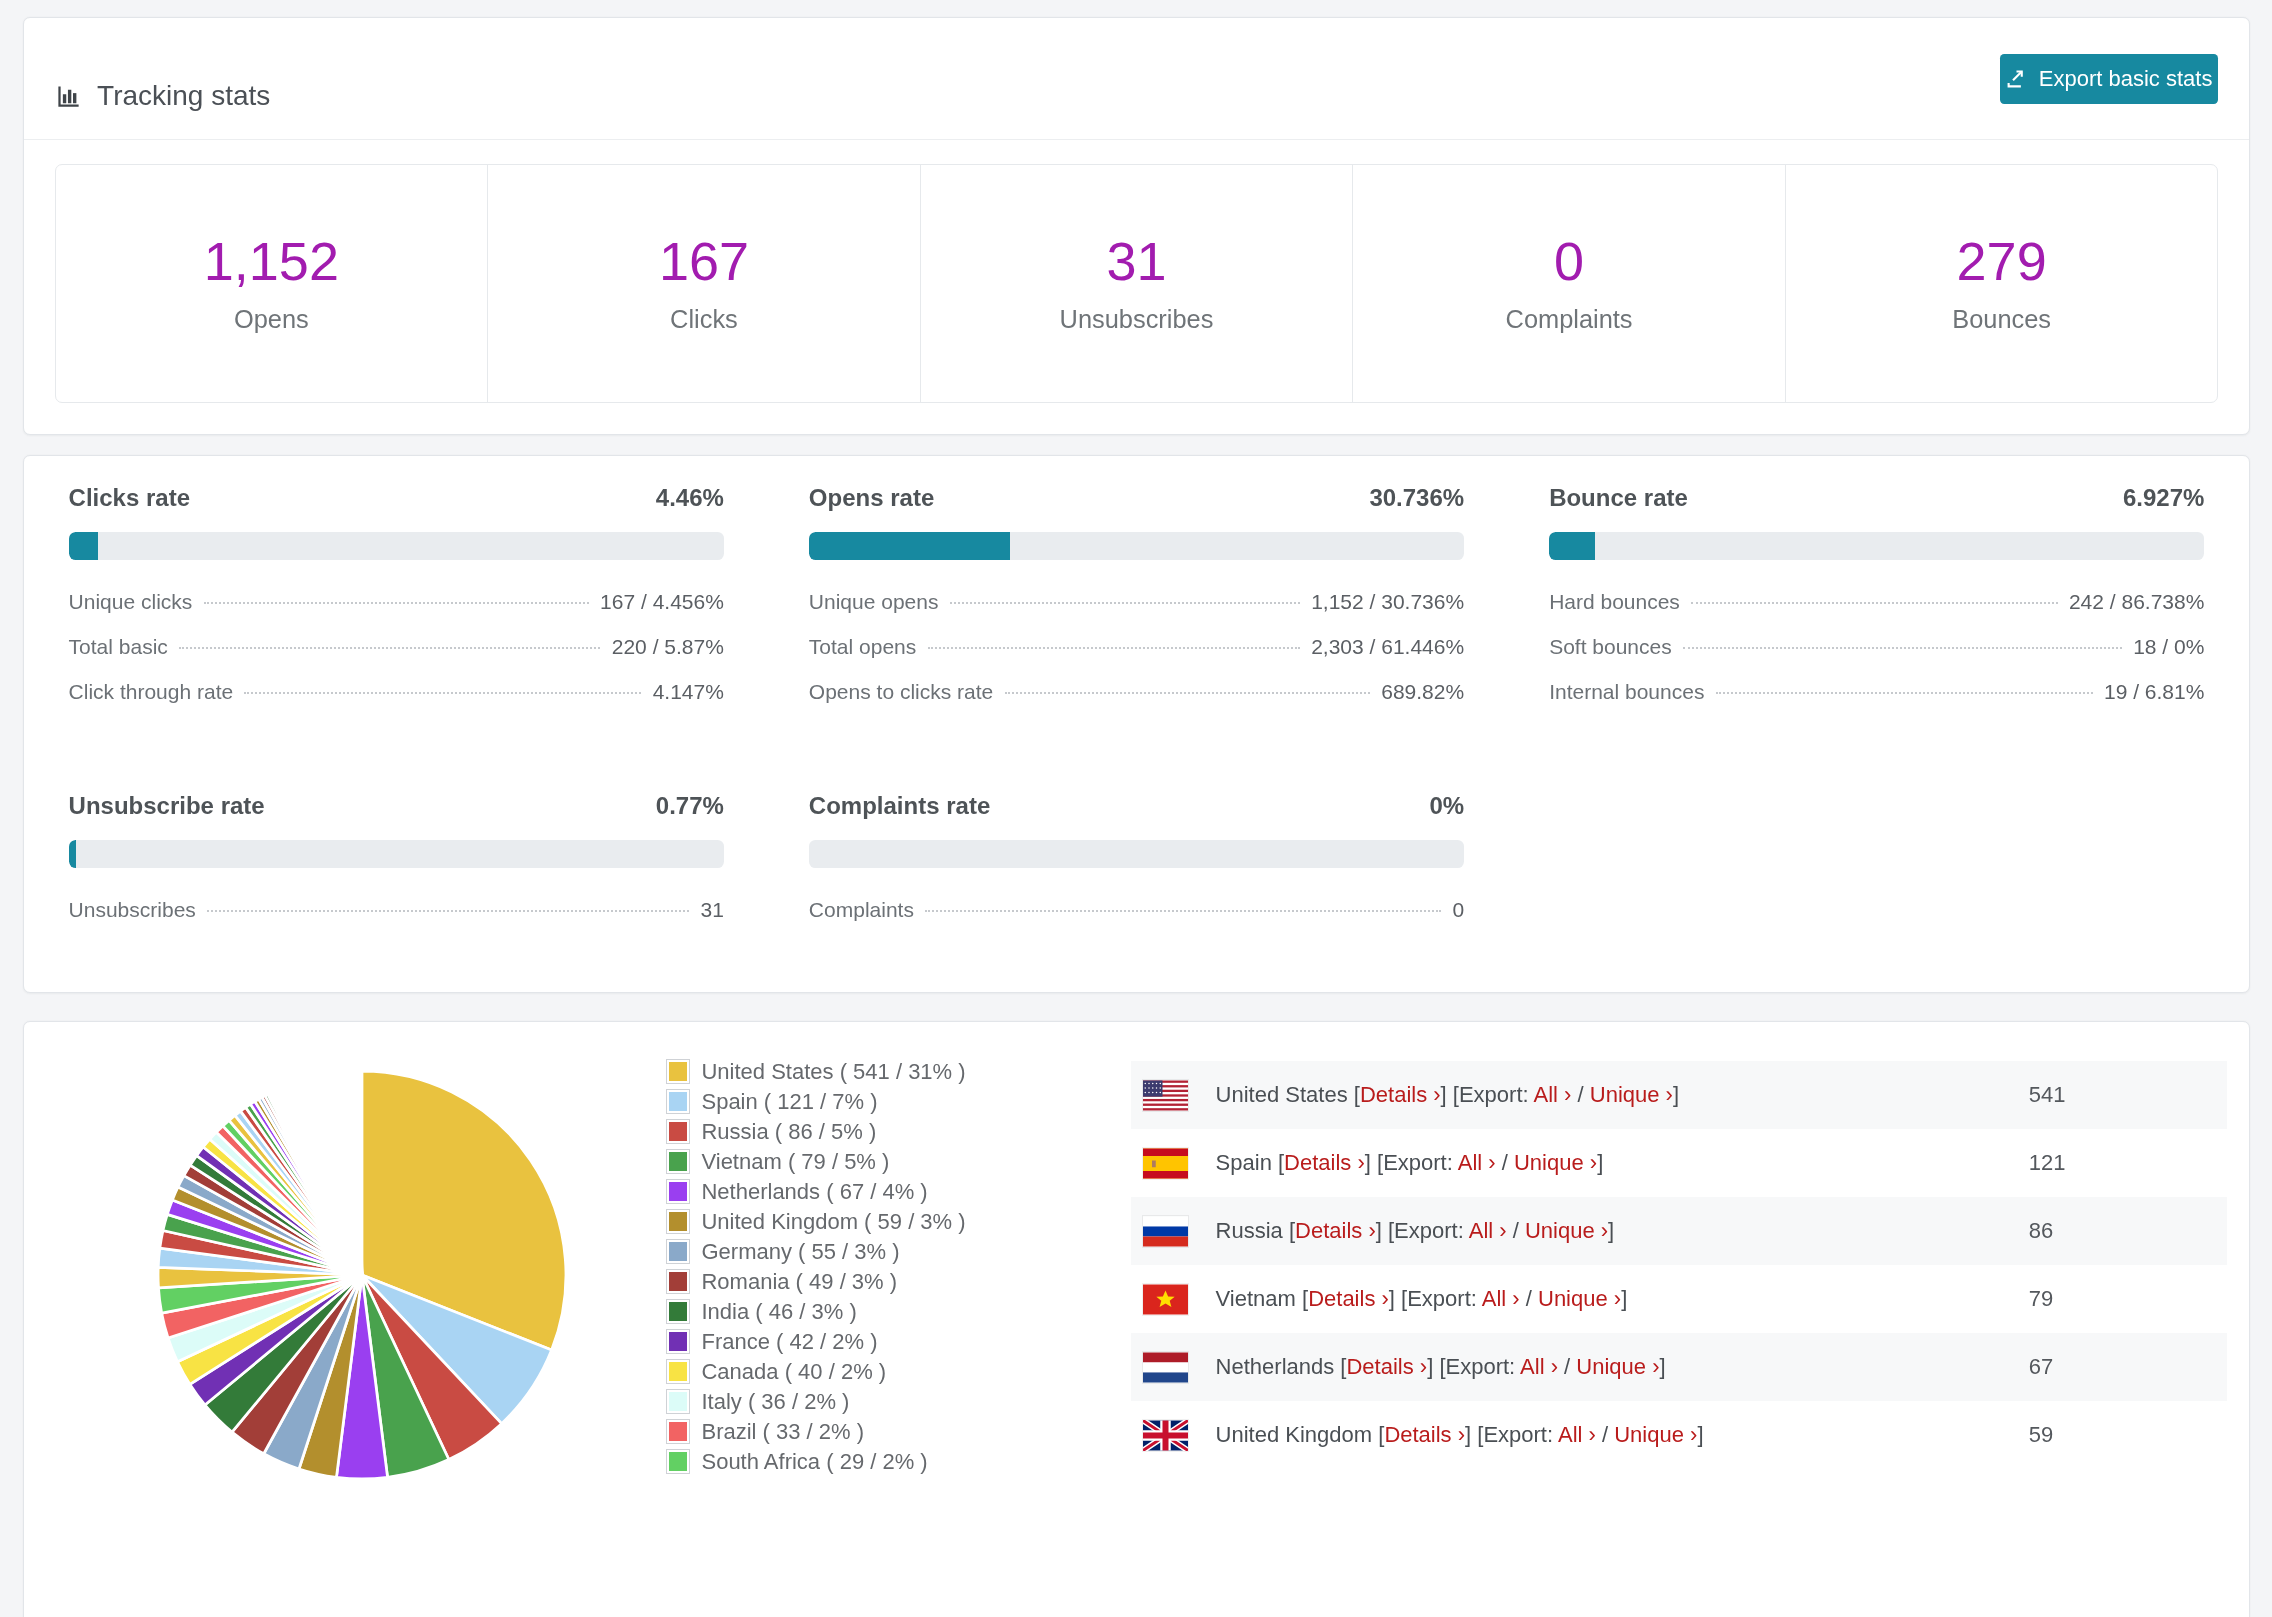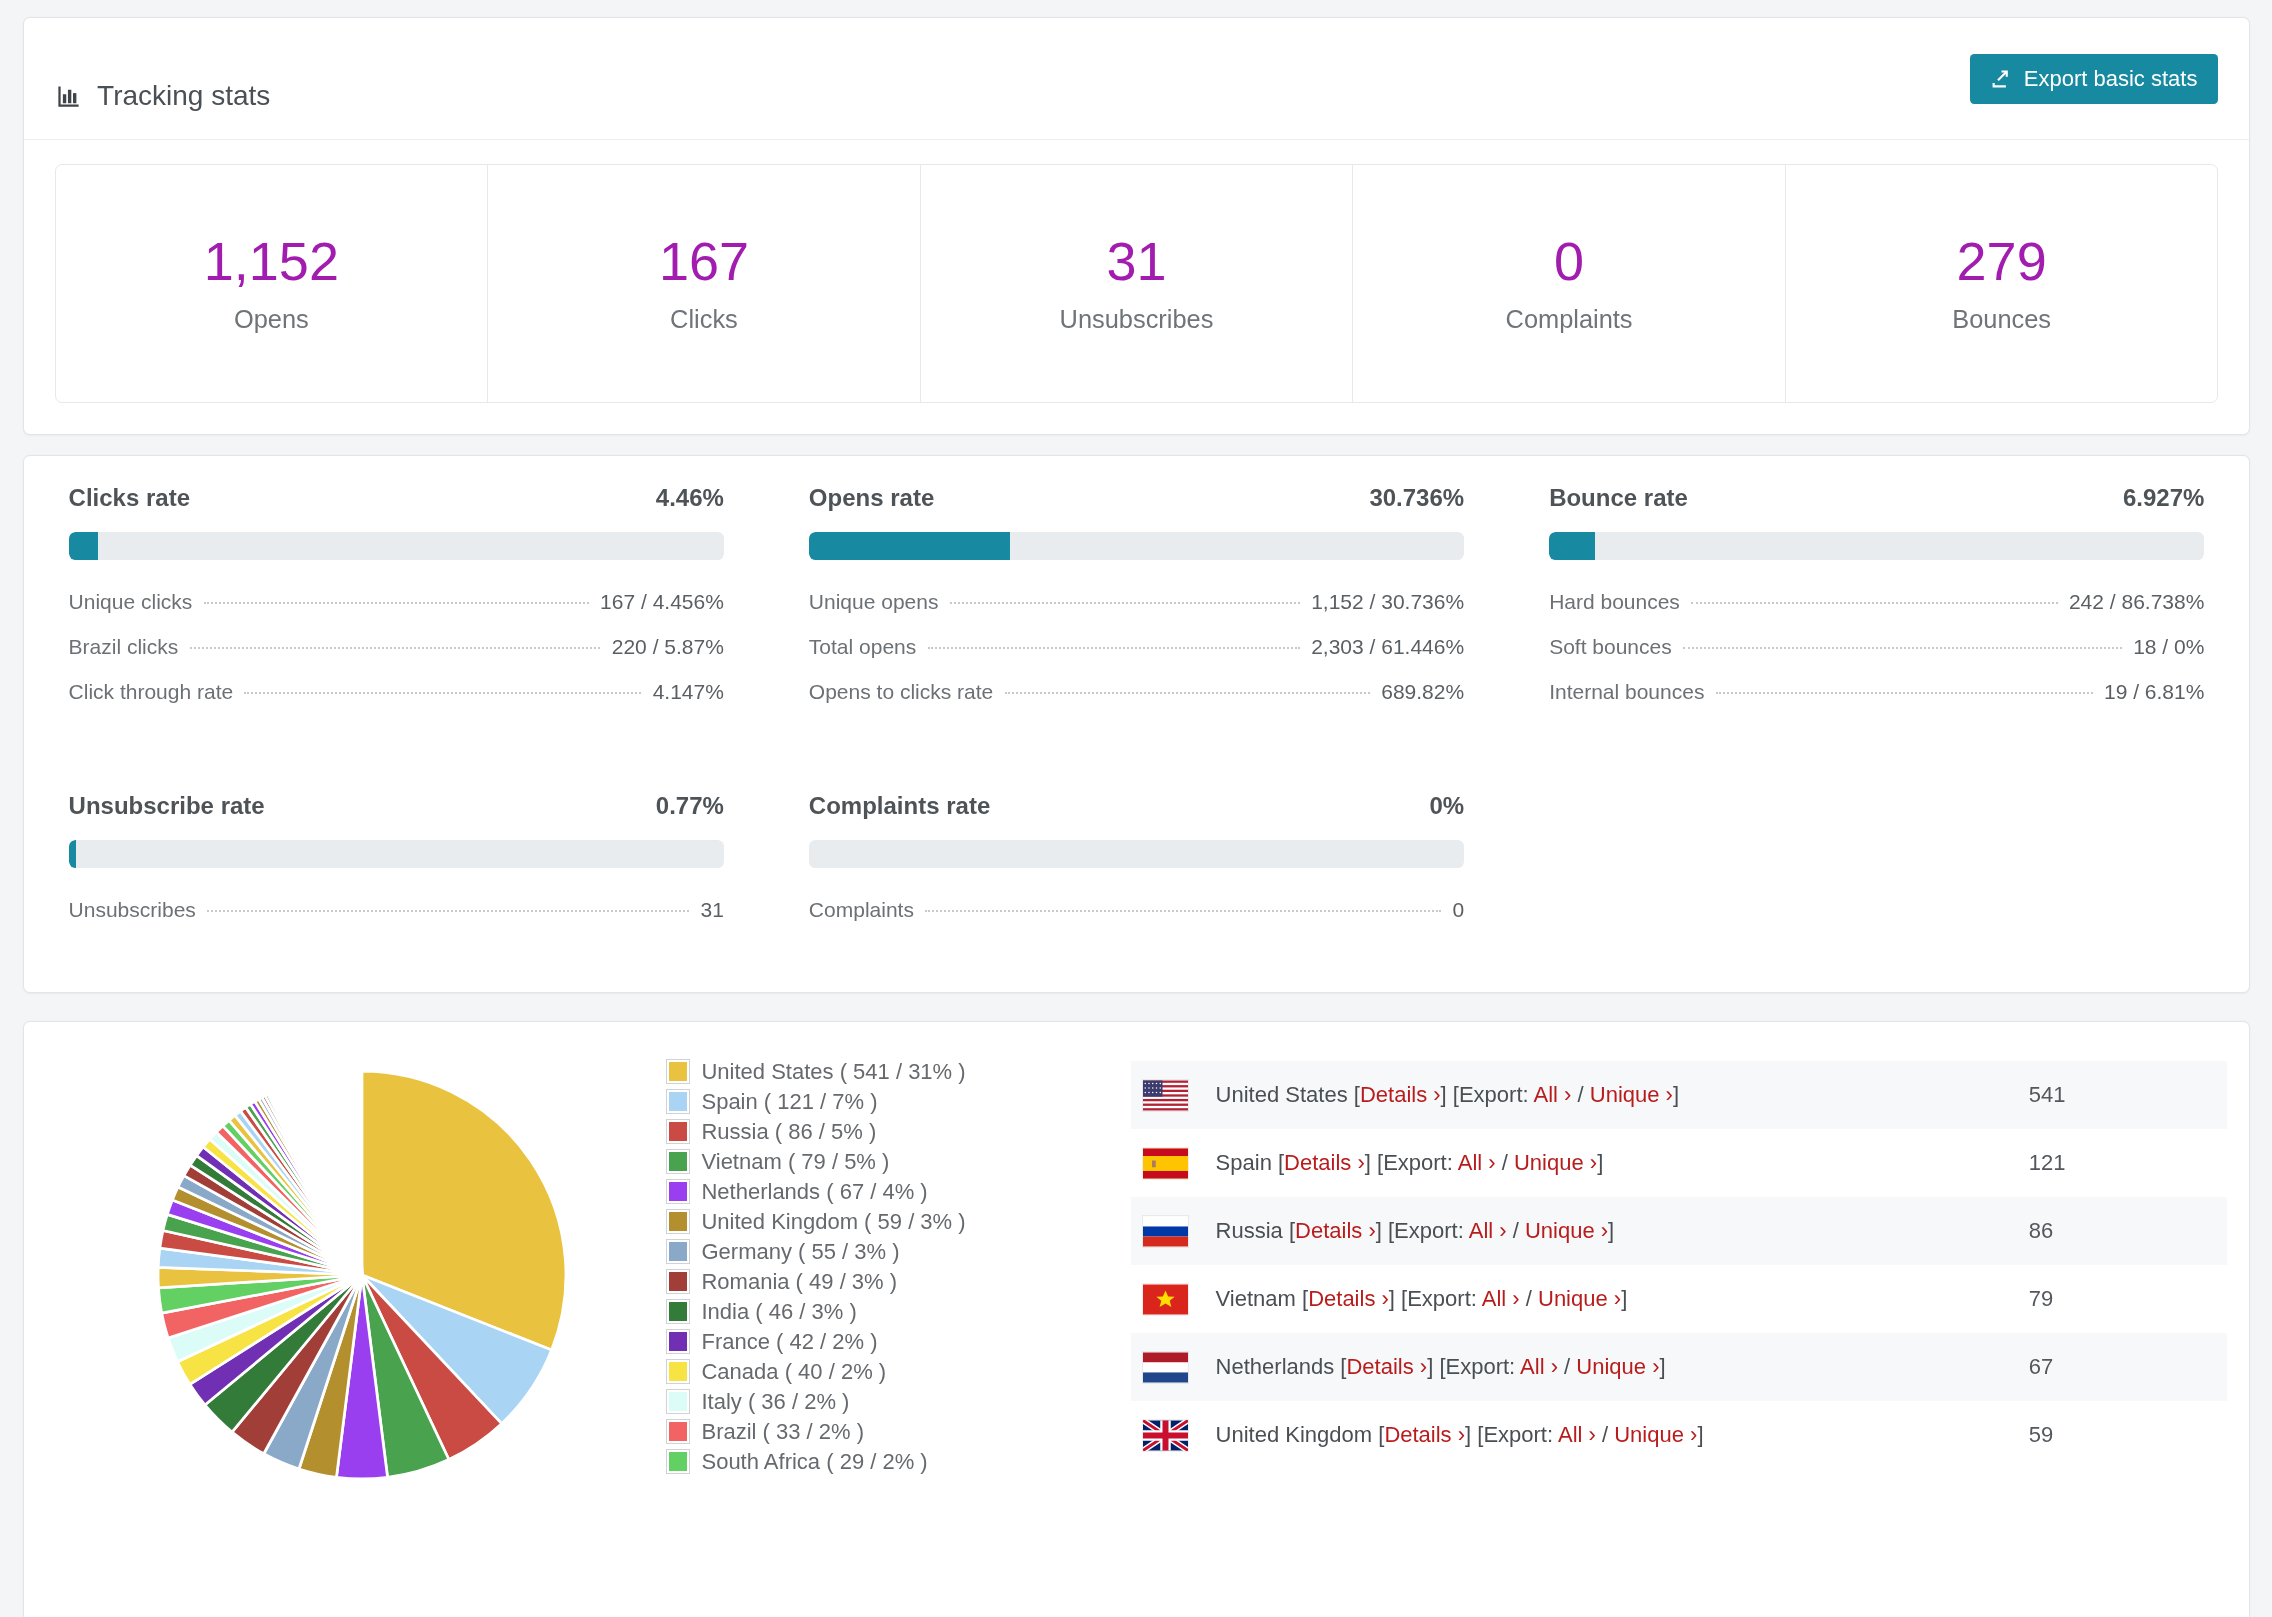--- a/index.html
+++ b/index.html
@@ -7,21 +7,21 @@
         font-family:"Liberation Sans",sans-serif;overflow:hidden;position:relative;}
   .card{background:#fff;border:0.7px solid #e2e5e9;border-radius:7px;box-shadow:0 0.7px 2.1px rgba(20,30,40,.05);box-sizing:border-box;}
 
   
   .card-header{display:flex;align-items:center;padding:27px 31px;border-bottom:0.7px solid #eceef0;}
   .header-title{font-size:28px;color:#4b5056;display:flex;align-items:center;gap:15.5px;margin-top:35px;}
   .header-title svg{flex:0 0 auto;}
 
   
   .export-btn{margin-left:auto;background:#1789a0;color:#fff;border:none;border-radius:4.2px;
-      font-size:22px;padding:12px 21px;display:flex;align-items:center;gap:11.3px;cursor:pointer;font-family:inherit;}
+      font-size:22px;padding:12px 6px;display:flex;align-items:center;gap:11.3px;cursor:pointer;font-family:inherit;}
   .stats-panel{display:flex;margin:24px 31px 31px;border:0.7px solid #e6e9ec;border-radius:7px;}
   .stat{flex:1;text-align:center;padding:65px 0 68px;border-right:0.7px solid #e6e9ec;}
   .stat:last-child{border-right:none;}
   .stat-value{font-size:54px;font-weight:normal;color:#a21caf;}
   .stat-label{font-size:25.4px;color:#6f7478;margin-top:12.7px;}
 
   
   .rates-card{margin-top:20px;padding:28px 45px 49px;display:grid;grid-template-columns:repeat(3,1fr);
       column-gap:85px;row-gap:67px;}
   .sec-head{display:flex;justify-content:space-between;align-items:baseline;}
@@ -113,21 +113,21 @@
     <div class="bar">
       <div class="bar-fill" style="width: 4.46%; min-width: 7px;"></div>
     </div>
     <div class="rows">
           <div class="srow">
     <span class="srow-label">Unique clicks</span>
     <span class="leader"></span>
     <span class="srow-value">167 / 4.456%</span>
   </div>
           <div class="srow">
-    <span class="srow-label">Brazil clicks</span>
+    <span class="srow-label">Total basic</span>
     <span class="leader"></span>
     <span class="srow-value">220 / 5.87%</span>
   </div>
           <div class="srow">
     <span class="srow-label">Click through rate</span>
     <span class="leader"></span>
     <span class="srow-value">4.147%</span>
   </div>
         </div>
   </div>

